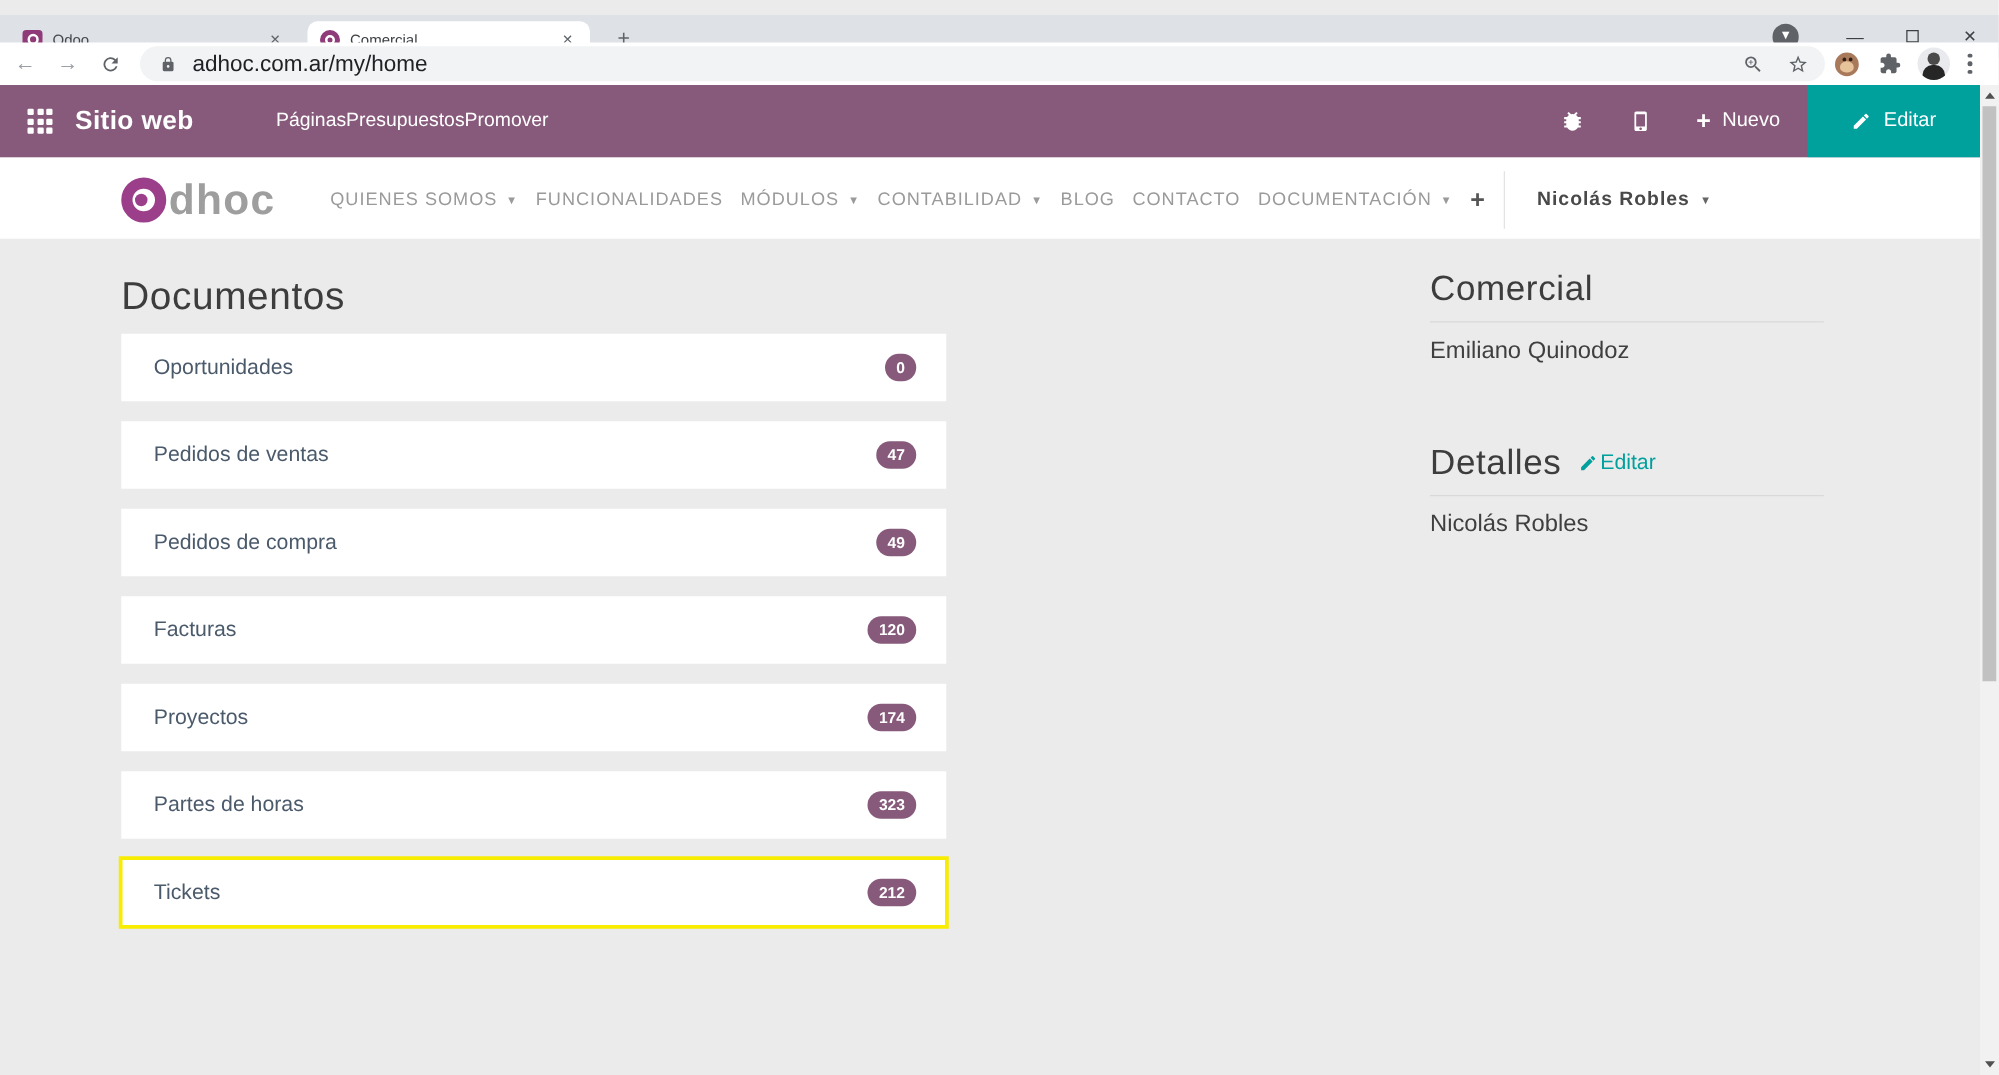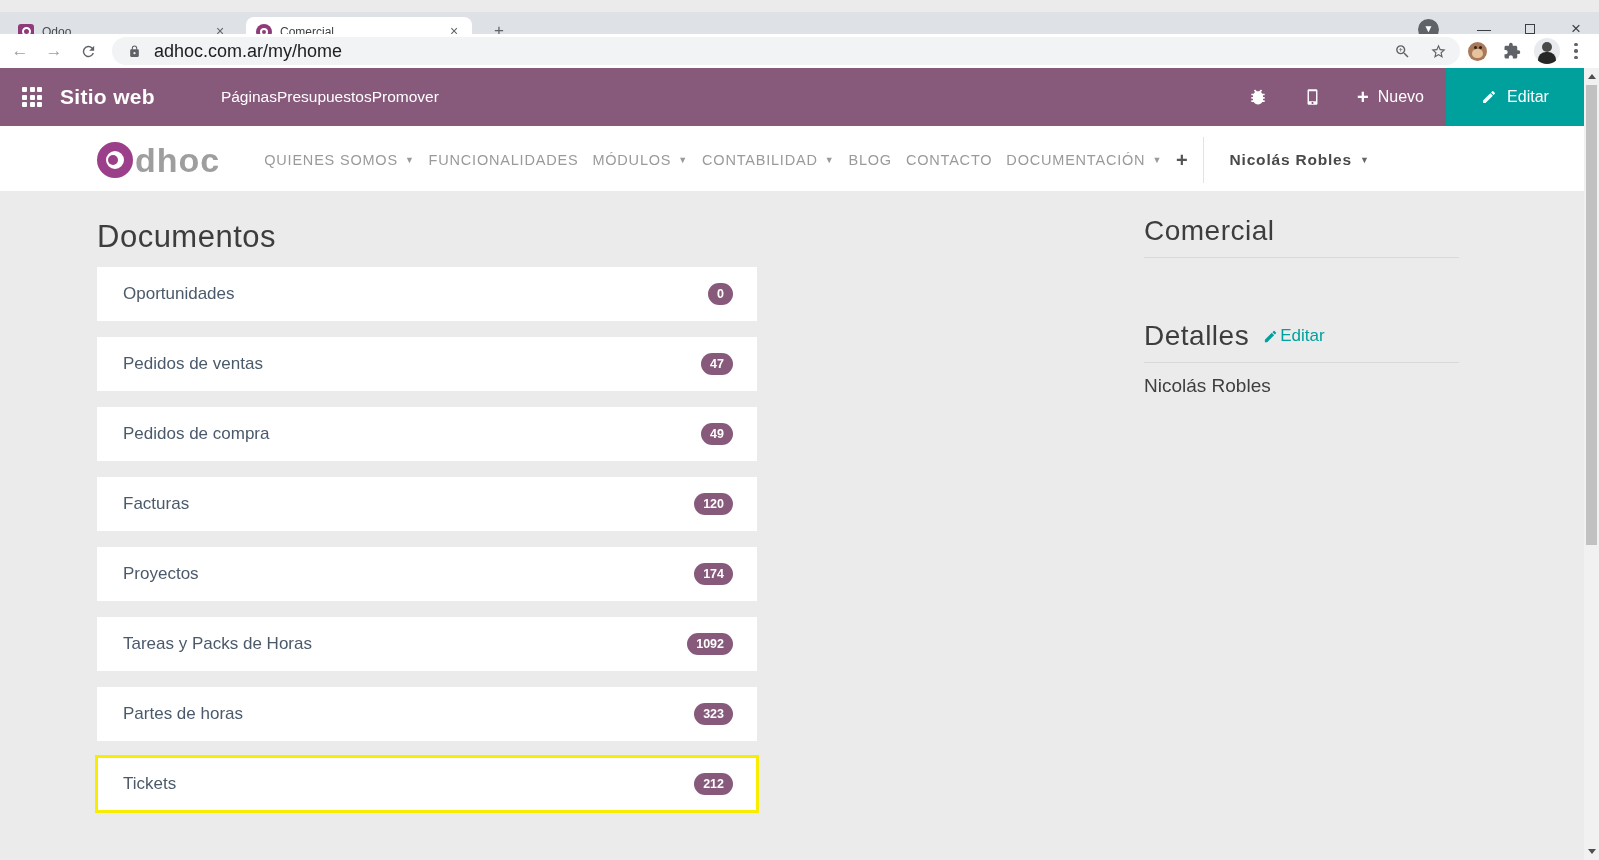--- a/index.html
+++ b/index.html
@@ -294,39 +294,36 @@
         <div class="doc-row">
           <span class="row-label">Facturas</span>
           <span class="badge">120</span>
         </div>
 
         <div class="doc-row">
           <span class="row-label">Proyectos</span>
           <span class="badge">174</span>
         </div>
 
-        <div class="doc-row">
-          <span class="row-label">Tareas y Packs de Horas</span>
-          <span class="badge">1092</span>
-        </div>
 
         <div class="doc-row">
           <span class="row-label">Partes de horas</span>
           <span class="badge">323</span>
         </div>
 
         <div class="doc-row highlighted">
           <span class="row-label">Tickets</span>
           <span class="badge">212</span>
         </div>
       </div>
 
     <div class="side">
       <h2>Comercial</h2>
       <hr>
+      <div class="person">Emiliano Quinodoz</div>
 
       <div class="details-head">
         <h2>Detalles</h2>
         <span class="edit-link">
           <svg width="15" height="15" viewBox="0 0 24 24" fill="#00A09D">
               <path d="M3 17.25V21h3.75L17.8 9.94l-3.75-3.75L3 17.25zM20.7 7.04a1 1 0 0 0 0-1.41l-2.34-2.34a1 1 0 0 0-1.41 0l-1.83 1.83 3.75 3.75 1.83-1.83z"></path>
             </svg>
           <span>Editar</span>
         </span>
       </div>

